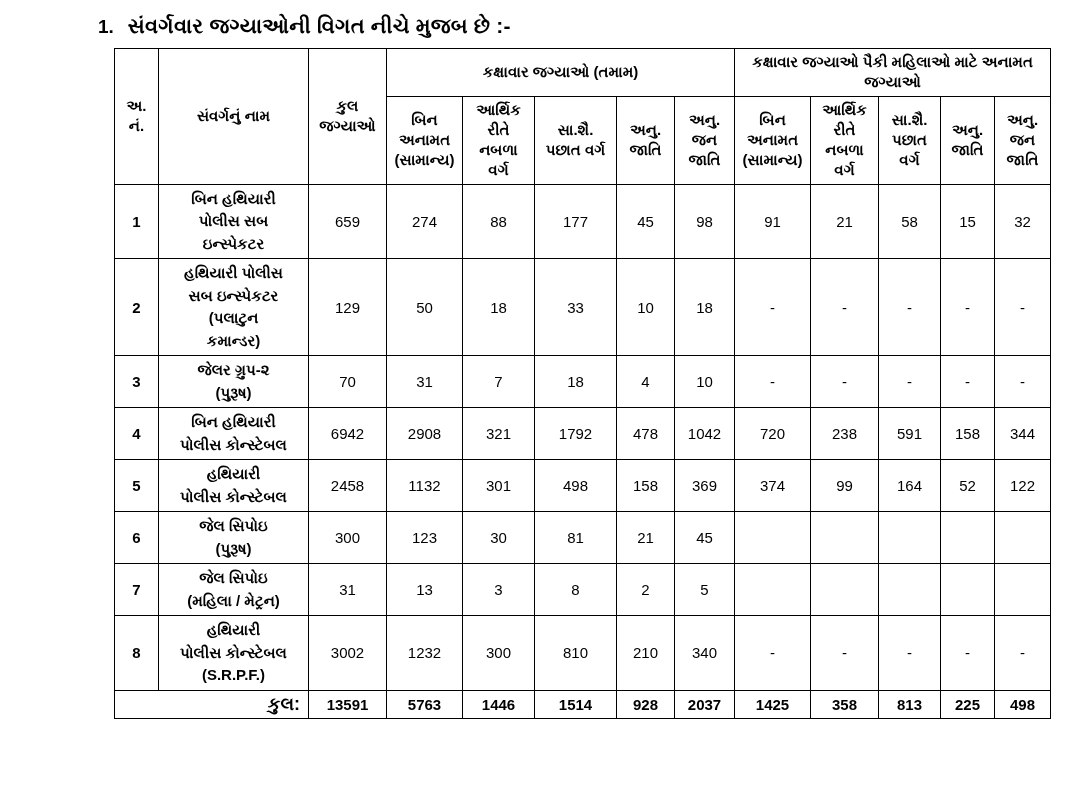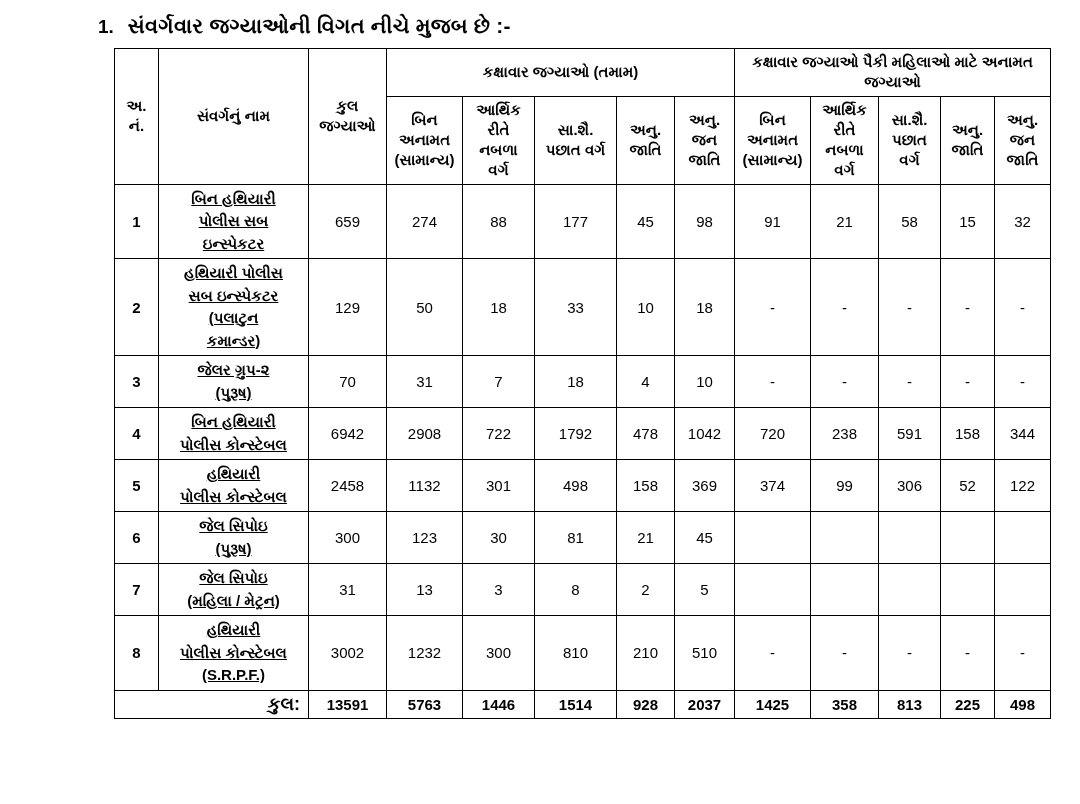--- a/index.html
+++ b/index.html
@@ -77,21 +77,20 @@
   .col-b5 { width: 56px; }
   td.sr {
     font-weight: bold;
     font-size: 15px;
   }
   td.cadre {
     font-weight: bold;
     font-size: 16px;
     line-height: 1.5;
     padding: 6px 4px;
-    text-decoration: underline;
   }
   td.num {
     font-size: 17px;
   }
   tr.total-row td {
     font-weight: bold;
     font-size: 15px;
   }
   tr.total-row td.total-label {
     text-align: right;
@@ -258,21 +257,21 @@
       </tr>
 
       <tr>
         <td class="sr">4</td>
         <td class="cadre">
           <div>બિન હથિયારી</div>
           <div>પોલીસ કોન્સ્ટેબલ</div>
         </td>
         <td class="num">6942</td>
         <td class="num">2908</td>
-        <td class="num">722</td>
+        <td class="num">321</td>
         <td class="num">1792</td>
         <td class="num">478</td>
         <td class="num">1042</td>
         <td class="num">720</td>
         <td class="num">238</td>
         <td class="num">591</td>
         <td class="num">158</td>
         <td class="num">344</td>
       </tr>
 
@@ -283,21 +282,21 @@
           <div>પોલીસ કોન્સ્ટેબલ</div>
         </td>
         <td class="num">2458</td>
         <td class="num">1132</td>
         <td class="num">301</td>
         <td class="num">498</td>
         <td class="num">158</td>
         <td class="num">369</td>
         <td class="num">374</td>
         <td class="num">99</td>
-        <td class="num">306</td>
+        <td class="num">164</td>
         <td class="num">52</td>
         <td class="num">122</td>
       </tr>
 
       <tr>
         <td class="sr">6</td>
         <td class="cadre">
           <div>જેલ સિપોઇ</div>
           <div>(પુરૂષ)</div>
         </td>
@@ -338,21 +337,21 @@
         <td class="cadre">
           <div>હથિયારી</div>
           <div>પોલીસ કોન્સ્ટેબલ</div>
           <div>(S.R.P.F.)</div>
         </td>
         <td class="num">3002</td>
         <td class="num">1232</td>
         <td class="num">300</td>
         <td class="num">810</td>
         <td class="num">210</td>
-        <td class="num">510</td>
+        <td class="num">340</td>
         <td class="num dash">-</td>
         <td class="num dash">-</td>
         <td class="num dash">-</td>
         <td class="num dash">-</td>
         <td class="num dash">-</td>
       </tr>
 
       <tr class="total-row">
         <td class="total-label" colspan="2">કુલ:</td>
         <td>13591</td>

